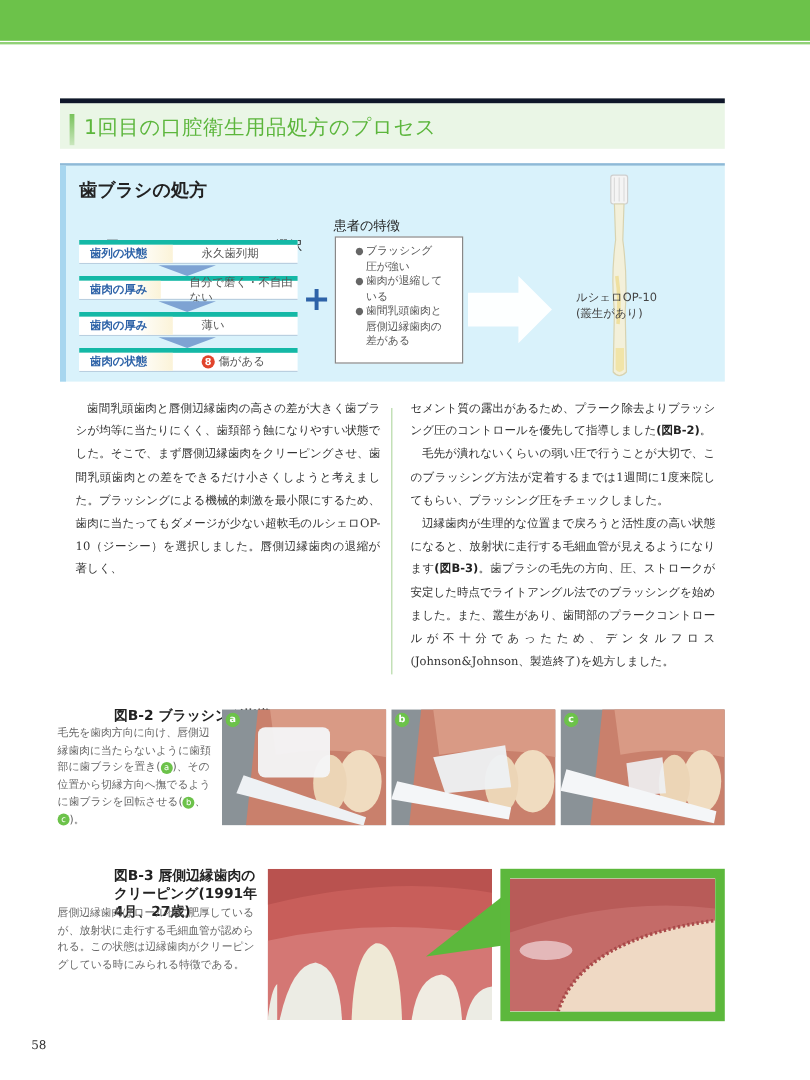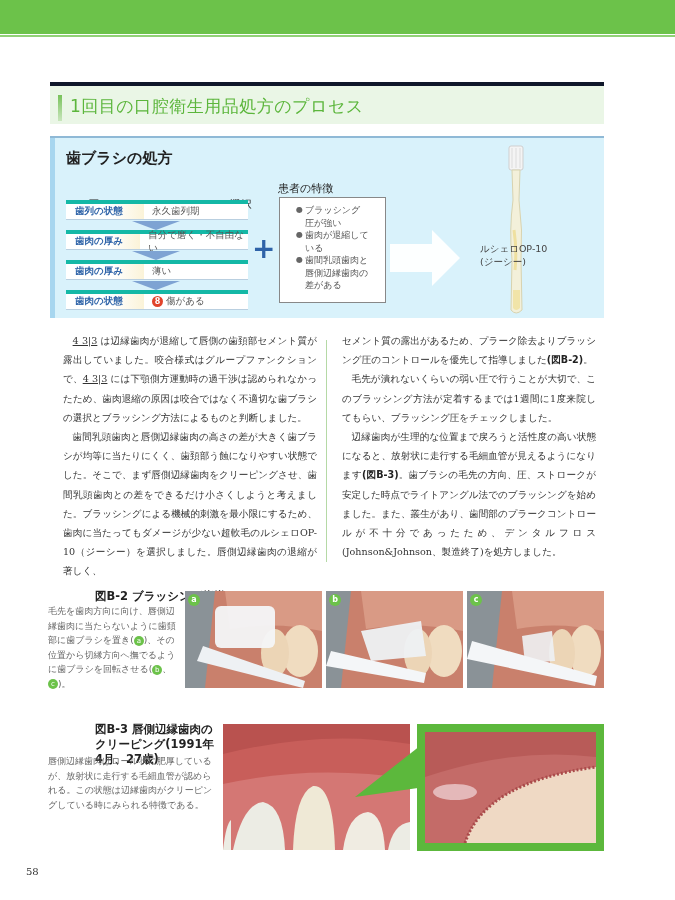--- a/index.html
+++ b/index.html
@@ -19,21 +19,21 @@
     background: #d9f2fb; border-top: 2px solid #8fb9d6; }
   .rx-box .lstripe { position: absolute; left: 0; top: 0; width: 5px; height: 100%; background: #a7d6ef; }
   .rx-title { position: absolute; left: 16px; top: 11px; font-size: 15px; font-weight: bold; color: #222; }
   .flow-heading { position: absolute; left: 16px; top: 43px; font-size: 11px; color: #222; margin-top: 16px; }
   .pat-heading { position: absolute; left: 228px; top: 43px; font-size: 11px; color: #222; }
 
   .flow-row { position: absolute; left: 16px; width: 182px; height: 20px; background: #fff;
     border-top: 4px solid #14b8a6; border-bottom: 1px solid #b9cfe0; display: flex; align-items: center; }
   .flow-row .lbl { width: 78px; height: 100%; padding-left: 9px; font-size: 9.5px; font-weight: bold; color: #2e63a8;
     background: linear-gradient(90deg, #fff 60%, #fbf3d8); display: flex; align-items: center; }
-  .flow-row .val { padding-left: 8px; font-size: 9.5px; color: #555; display: flex; align-items: center; gap: 3px; }
+  .flow-row .val { padding-left: 24px; font-size: 9.5px; color: #555; display: flex; align-items: center; gap: 3px; }
   .flow-arrow { position: absolute; left: 82px; width: 0; height: 0;
     border-left: 24px solid transparent; border-right: 24px solid transparent; border-top: 9px solid #7ea3d3; }
   .badge8 { display: inline-block; width: 11px; height: 11px; border-radius: 50%; background: #e1442c; color: #fff;
     font-size: 8px; line-height: 11px; text-align: center; font-weight: bold; }
 
   .plus { position: absolute; left: 202px; top: 97px; font-size: 28px; font-weight: bold; color: #2e63a8; line-height: 1; }
 
   .pat-box { position: absolute; left: 229px; top: 59px; width: 107px; height: 106px; background: #fff; border: 1px solid #888; padding: 6px 16px; }
   .pat-box li { list-style: none; font-size: 9px; color: #555; line-height: 12.5px; padding-left: 9px; position: relative; }
   .pat-box li::before { content: "●"; position: absolute; left: 0; top: 0; font-size: 8px; color: #666; }
@@ -122,26 +122,25 @@
     <line x1="7" y1="8" x2="7" y2="28" stroke="#dcdcdc"></line>
     <line x1="11" y1="8" x2="11" y2="28" stroke="#dcdcdc"></line>
     <line x1="15" y1="8" x2="15" y2="28" stroke="#dcdcdc"></line>
     <path d="M7 30 L15 30 L14 60 Q18 90 16 120 L17 170 Q11 176 6 170 L7 120 Q4 90 8 60 Z" fill="#f3f0da" stroke="#d8d3b0"></path>
     <path d="M9 90 Q12 110 10 130" stroke="#efe0a0" stroke-width="3" fill="none"></path>
     <path d="M8 150 L15 150 L15 168 Q11 172 8 168 Z" fill="#f1e4a8"></path>
   </svg>
 
   <div class="product-name">
     <div>ルシェロOP-10</div>
-    <div>(ジーシー)</div>
+    <div>(叢生があり)</div>
   </div>
 </div>
 
 <div class="body-col col-left">
-  <p><span class="ul-num">4 3|3</span><span> は辺縁歯肉が退縮して唇側の歯頚部セメント質が露出していました。咬合様式はグループファンクションで、</span><span class="ul-num">4 3|3</span><span> には下顎側方運動時の過干渉は認められなかったため、歯肉退縮の原因は咬合ではなく不適切な歯ブラシの選択とブラッシング方法によるものと判断しました。</span></p>
   <p>歯間乳頭歯肉と唇側辺縁歯肉の高さの差が大きく歯ブラシが均等に当たりにくく、歯頚部う蝕になりやすい状態でした。そこで、まず唇側辺縁歯肉をクリーピングさせ、歯間乳頭歯肉との差をできるだけ小さくしようと考えました。ブラッシングによる機械的刺激を最小限にするため、歯肉に当たってもダメージが少ない超軟毛のルシェロOP-10（ジーシー）を選択しました。唇側辺縁歯肉の退縮が著しく、</p>
 </div>
 <div class="col-divider"></div>
 <div class="body-col col-right">
   <p class="noindent"><span>セメント質の露出があるため、プラーク除去よりブラッシング圧のコントロールを優先して指導しました</span><span class="figref">(図B-2)</span><span>。</span></p>
   <p>毛先が潰れないくらいの弱い圧で行うことが大切で、このブラッシング方法が定着するまでは1週間に1度来院してもらい、ブラッシング圧をチェックしました。</p>
   <p><span>辺縁歯肉が生理的な位置まで戻ろうと活性度の高い状態になると、放射状に走行する毛細血管が見えるようになります</span><span class="figref">(図B-3)</span><span>。歯ブラシの毛先の方向、圧、ストロークが安定した時点でライトアングル法でのブラッシングを始めました。また、叢生があり、歯間部のプラークコントロールが不十分であったため、デンタルフロス(Johnson&amp;Johnson、製造終了)を処方しました。</span></p>
 </div>
 
 <div class="fig-title" style="left:48px; top:589px;">図B-2  ブラッシング指導</div>

